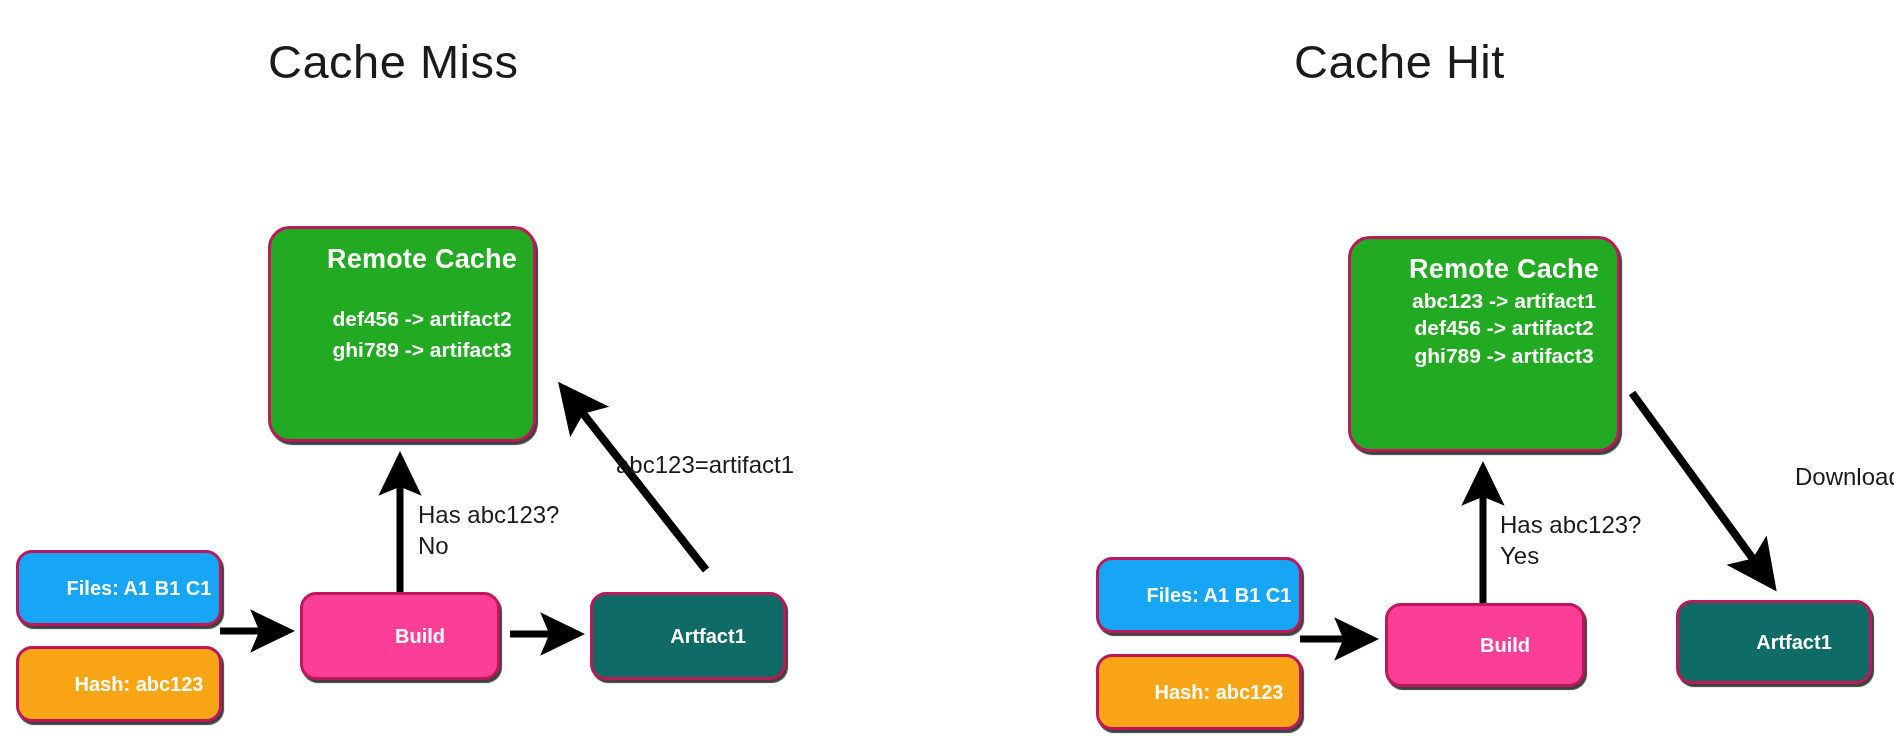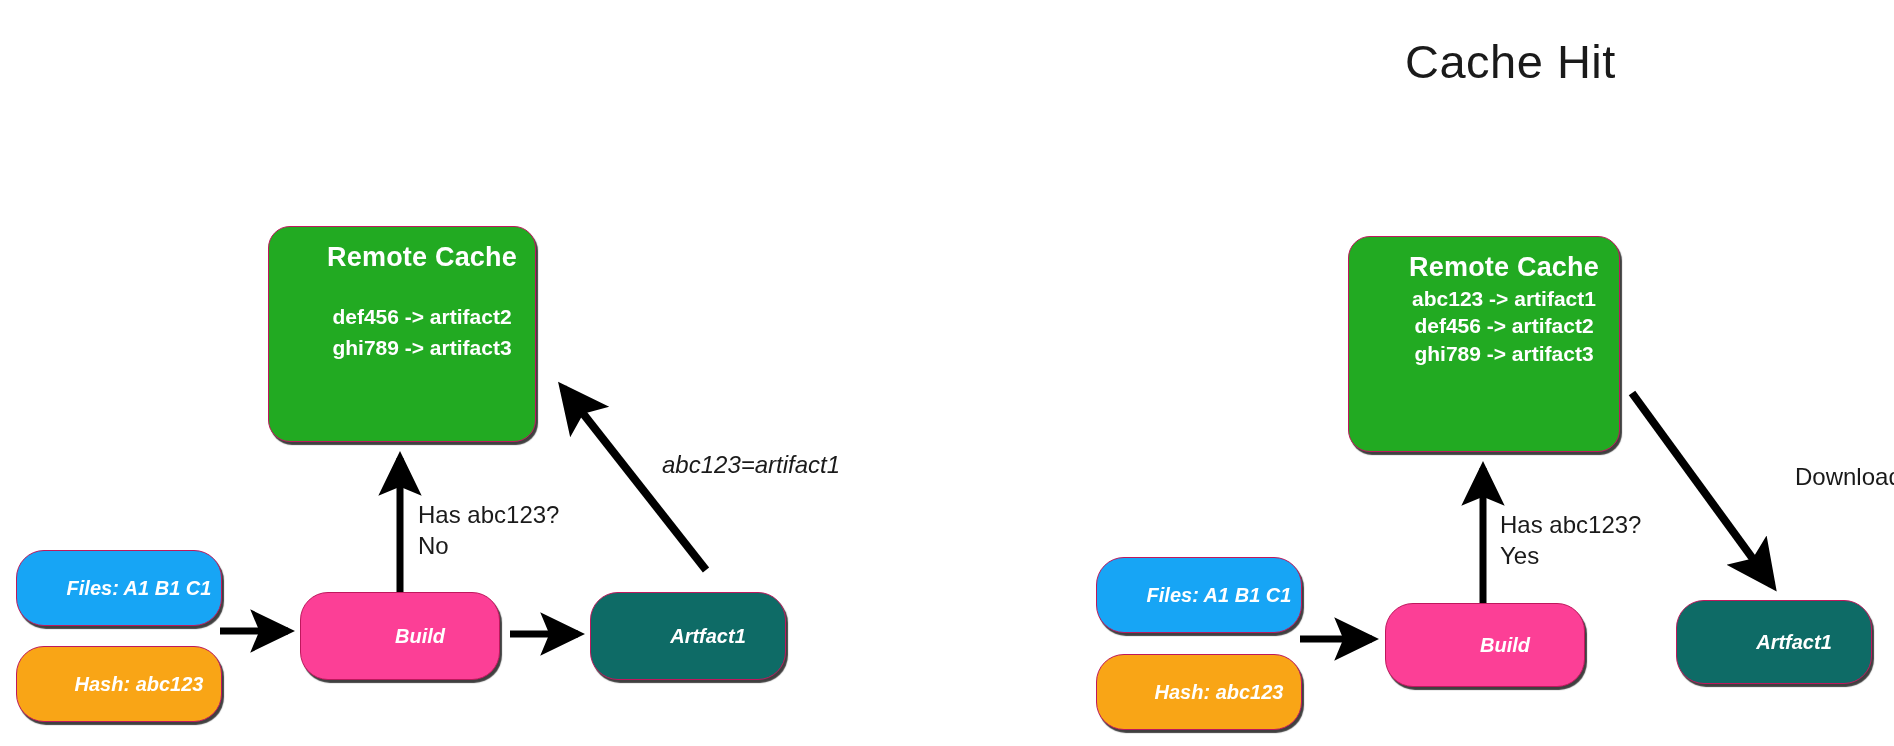--- a/index.html
+++ b/index.html
@@ -30,35 +30,34 @@
     font-size: 47px;
     font-weight: 400;
     color: #1a1a1a;
     letter-spacing: 0.5px;
     white-space: nowrap;
     line-height: 1;
   }
   .node {
     position: absolute;
     box-sizing: border-box;
-    border: 1px solid #be185d;
+    border: 3px solid #be185d;
     border-radius: 14px;
     display: flex;
     flex-direction: column;
     align-items: center;
     justify-content: center;
     color: #ffffff;
     font-weight: bold;
     text-align: center;
     box-shadow: 2px 3px 1px rgba(0,0,0,0.75);
     padding-left: 40px;
   }
   .node.pill {
-    border-radius: 28px;
-    font-style: italic;
+    border-radius: 16px;
   }
   .node.cache {
     border-radius: 22px;
     justify-content: flex-start;
     padding-top: 16px;
   }
   .cache-title {
     font-size: 27px;
     font-weight: bold;
     letter-spacing: 0.2px;
@@ -115,20 +114,21 @@
 
     <line x1="706" y1="570" x2="563" y2="388" stroke="#000000" stroke-width="8" marker-end="url(#arrowhead)"></line>
 
     <line x1="1300" y1="639" x2="1372" y2="639" stroke="#000000" stroke-width="7" marker-end="url(#arrowhead)"></line>
 
     <line x1="1483" y1="603" x2="1483" y2="468" stroke="#000000" stroke-width="7" marker-end="url(#arrowhead)"></line>
 
     <line x1="1632" y1="393" x2="1772" y2="585" stroke="#000000" stroke-width="8" marker-end="url(#arrowhead)"></line>
   </svg>
 
+  <div class="panel-title" style="left:268px; top:38px;">Cache Miss</div>
 
   <div class="node cache cache-left" style="left:268px; top:226px; width:268px; height:216px; background:#22aa22;">
     <div class="cache-title">Remote Cache</div>
     <div class="cache-entries">
       <div class="cache-entry">def456 -&gt; artifact2</div>
       <div class="cache-entry">ghi789 -&gt; artifact3</div>
     </div>
   </div>
 
   <div class="node pill" style="left:16px; top:550px; width:206px; height:76px; background:#17a5f5;">
@@ -143,23 +143,23 @@
     <div class="node-label">Build</div>
   </div>
 
   <div class="node pill" style="left:590px; top:592px; width:196px; height:88px; background:#0e6b66;">
     <div class="node-label">Artfact1</div>
   </div>
 
   <div class="edge-label" style="left:418px; top:500px;">Has abc123?
 No</div>
 
-  <div class="edge-label" style="left:662px; top:450px;font-style:italic;">abc123=artifact1</div>
+  <div class="edge-label" style="left:616px; top:450px;">abc123=artifact1</div>
 
-  <div class="panel-title" style="left:1405px; top:38px;">Cache Hit</div>
+  <div class="panel-title" style="left:1294px; top:38px;">Cache Hit</div>
 
   <div class="node cache cache-right" style="left:1348px; top:236px; width:272px; height:216px; background:#22aa22;">
     <div class="cache-title">Remote Cache</div>
     <div class="cache-entries">
       <div class="cache-entry">abc123 -&gt; artifact1</div>
       <div class="cache-entry">def456 -&gt; artifact2</div>
       <div class="cache-entry">ghi789 -&gt; artifact3</div>
     </div>
   </div>
 

